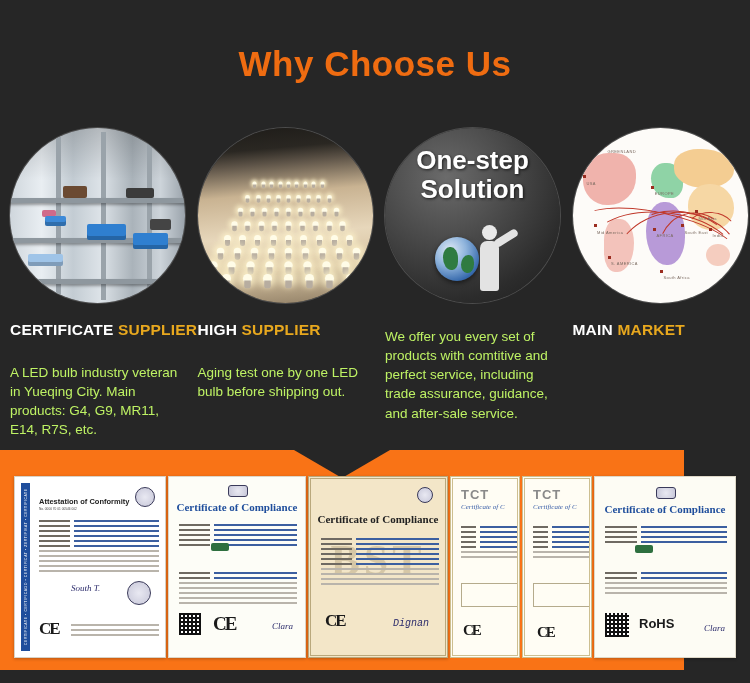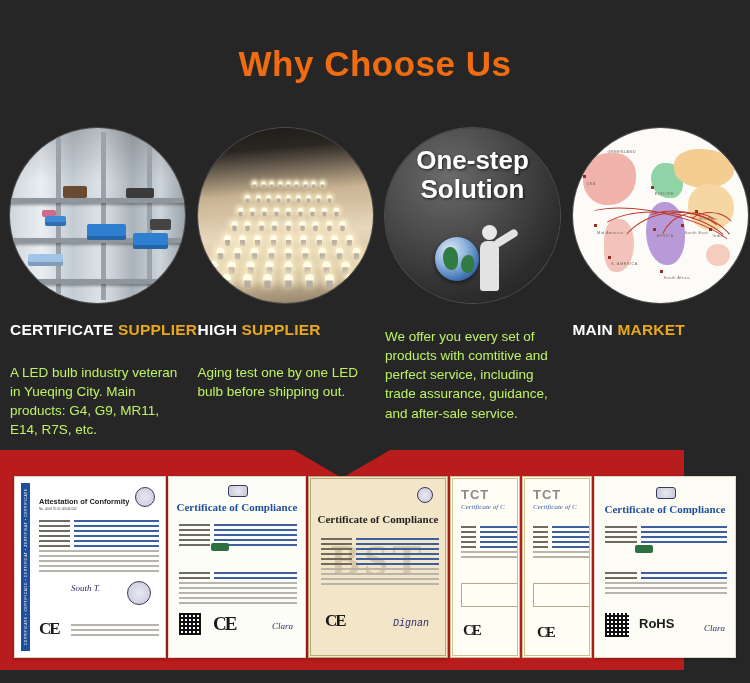--- a/index.html
+++ b/index.html
@@ -255,21 +255,21 @@
     color: #bef264;
   }
 
   
   .cert-band {
     position: absolute;
     left: 0;
     top: 450px;
     width: 684px;
     height: 220px;
-    background: #b91c1c;
+    background: #f97316;
   }
   .notch {
     position: absolute;
     left: 50%;
     top: 0;
     width: 96px;
     height: 28px;
     margin-left: -48px;
     background: #262626;
     clip-path: polygon(0 0, 100% 0, 50% 100%);

